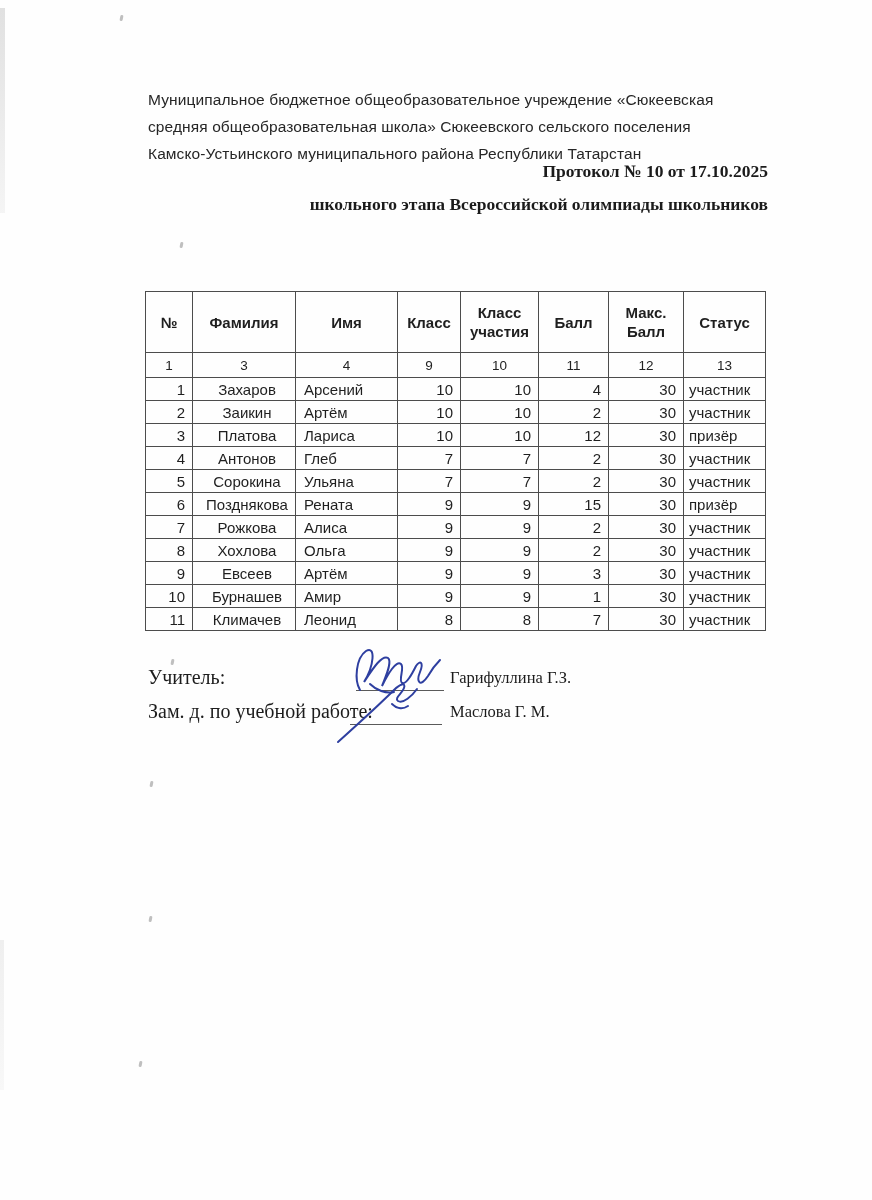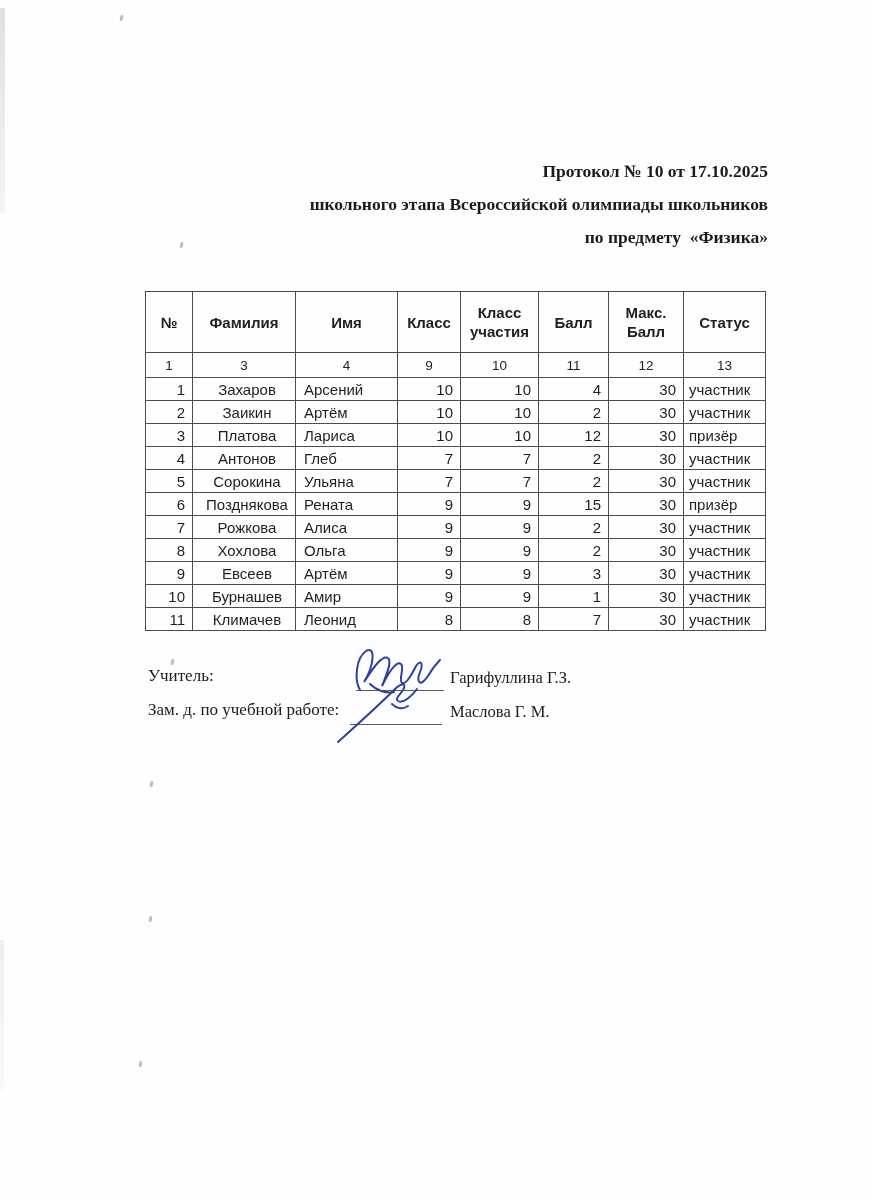--- a/index.html
+++ b/index.html
@@ -66,21 +66,21 @@
   }
   tr.datarow td.c0 { text-align: right; padding-right: 7px; }
   tr.datarow td.c1 { text-align: center;  padding-left: 6px; }
   tr.datarow td.c2 { text-align: left;  padding-left: 8px; }
   tr.datarow td.c3, tr.datarow td.c4, tr.datarow td.c5, tr.datarow td.c6
                     { text-align: right; padding-right: 7px; }
   tr.datarow td.c7 { text-align: left;  padding-left: 5px; }
 
   .sig-label {
     position: absolute; left: 148px;
-    font-family: "Liberation Serif", serif; font-size: 17px; color: #1c1c1c;
+    font-family: "Liberation Serif", serif; font-size: 20px; color: #1c1c1c;
   }
   .sig-name {
     position: absolute; left: 450px;
     font-family: "Liberation Serif", serif; font-size: 16.5px; color: #1c1c1c;
   }
   .sig-line {
     position: absolute; height: 0; border-bottom: 1.6px solid #5a5a5a;
   }
   .line1 { left: 356px; top: 690px; width: 88px; }
   .line2 { left: 350px; top: 724px; width: 92px; }
@@ -99,24 +99,24 @@
   }
 </style>
 </head>
 <body>
 
 <div class="page">
 
   <div class="edge-strip"></div>
   <div class="edge-strip2"></div>
 
+  <p class="org">Муниципальное бюджетное общеобразовательное учреждение «Сюкеевская средняя общеобразовательная школа» Сюкеевского сельского поселения Камско-Устьинского муниципального района Республики Татарстан</p>
 
   <div class="title t1">Протокол № 10 от 17.10.2025</div>
   <div class="title t2">школьного этапа Всероссийской олимпиады школьников</div>
-  <div class="title t3">по предмету  «Физика»</div>
 
   <table class="results">
     <colgroup>
       <col style="width:47px">
         <col style="width:103px">
         <col style="width:102px">
       <col style="width:63px">
         <col style="width:78px">
         <col style="width:70px">
       <col style="width:75px">

